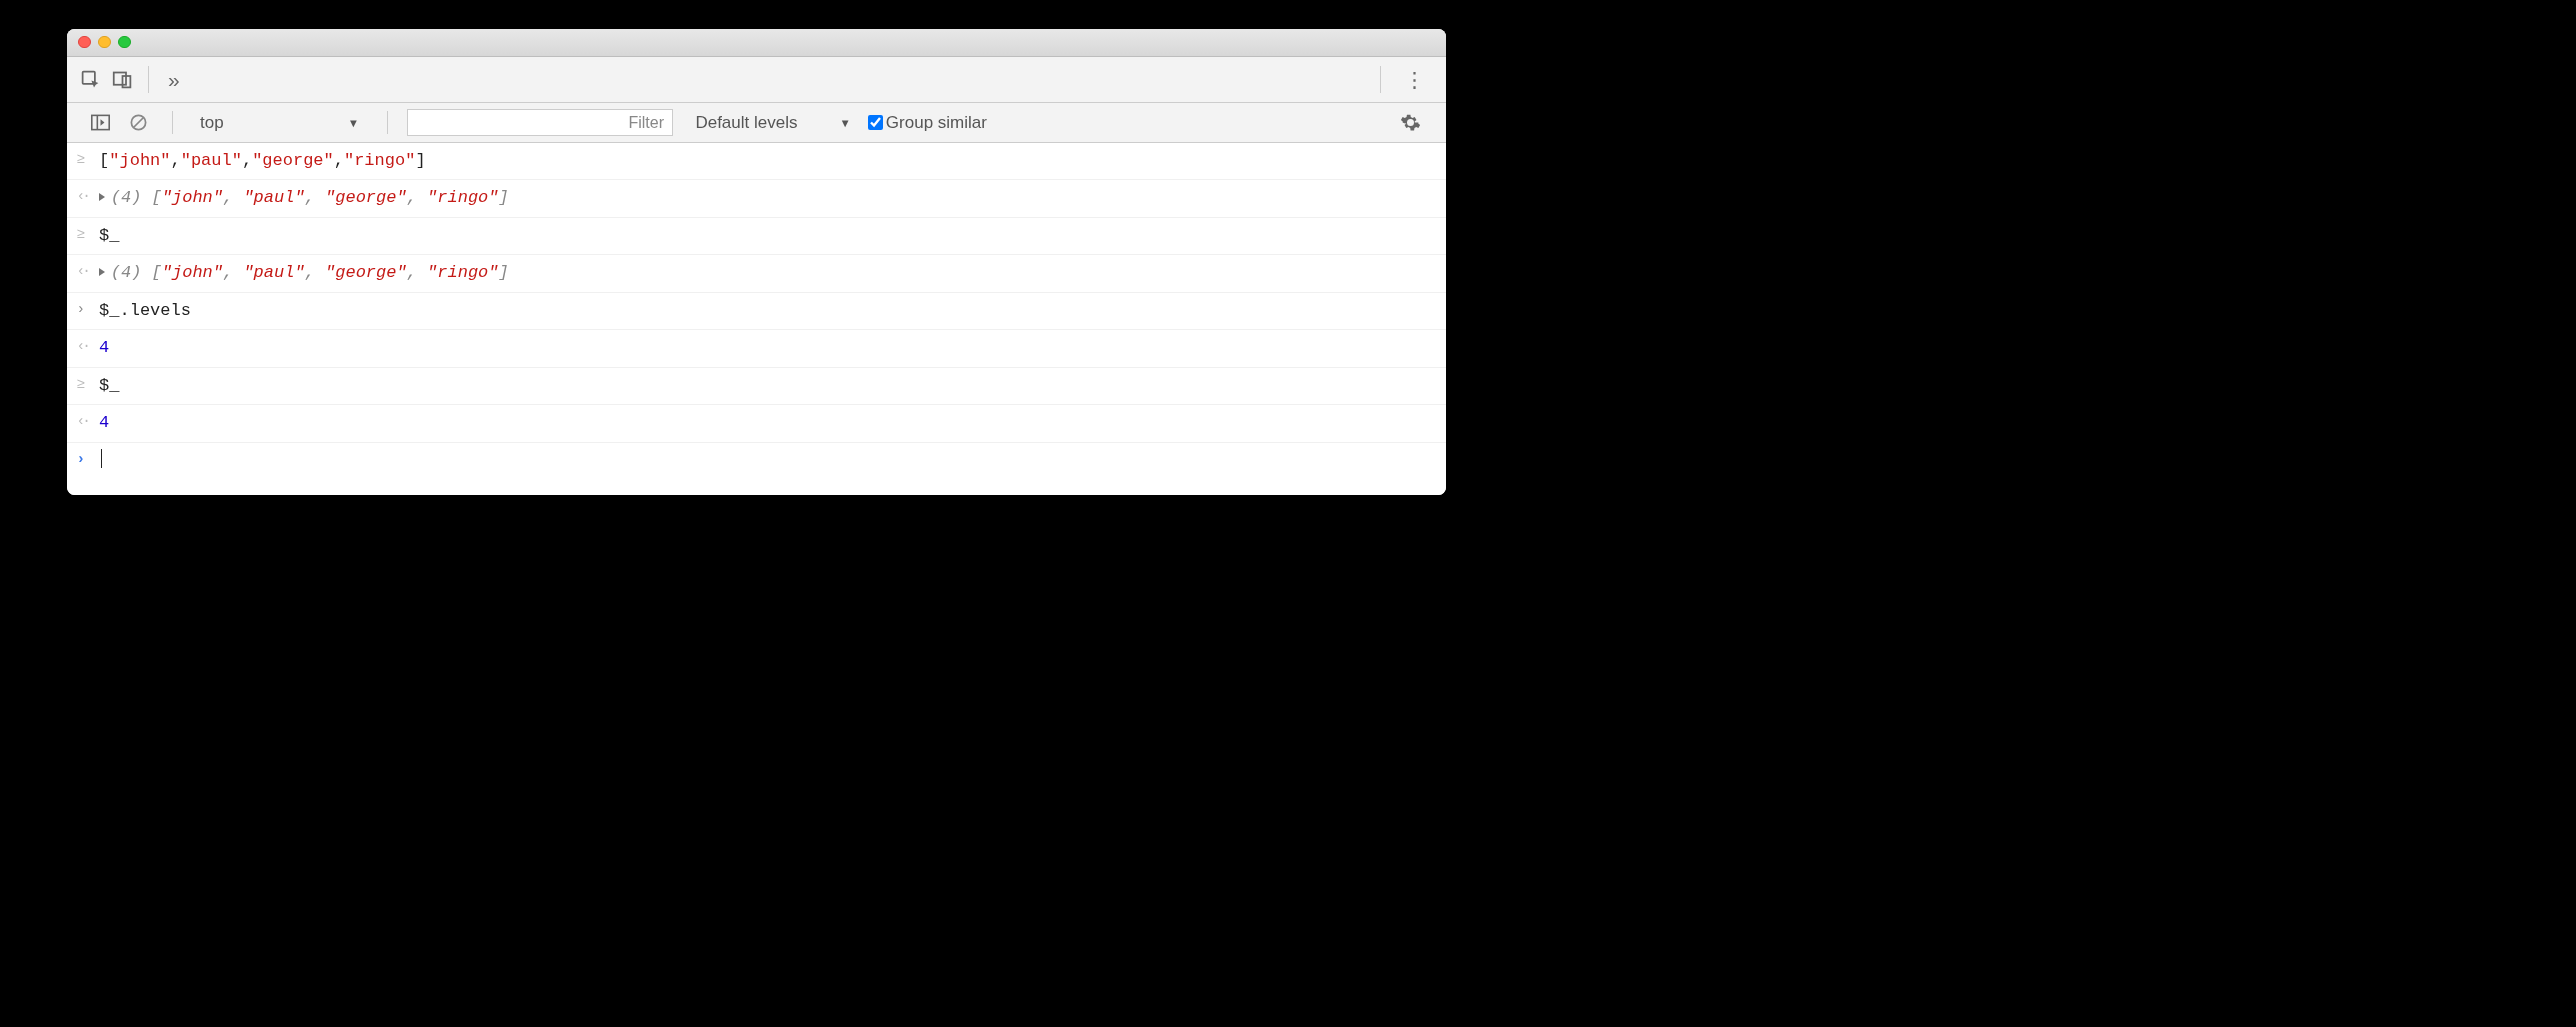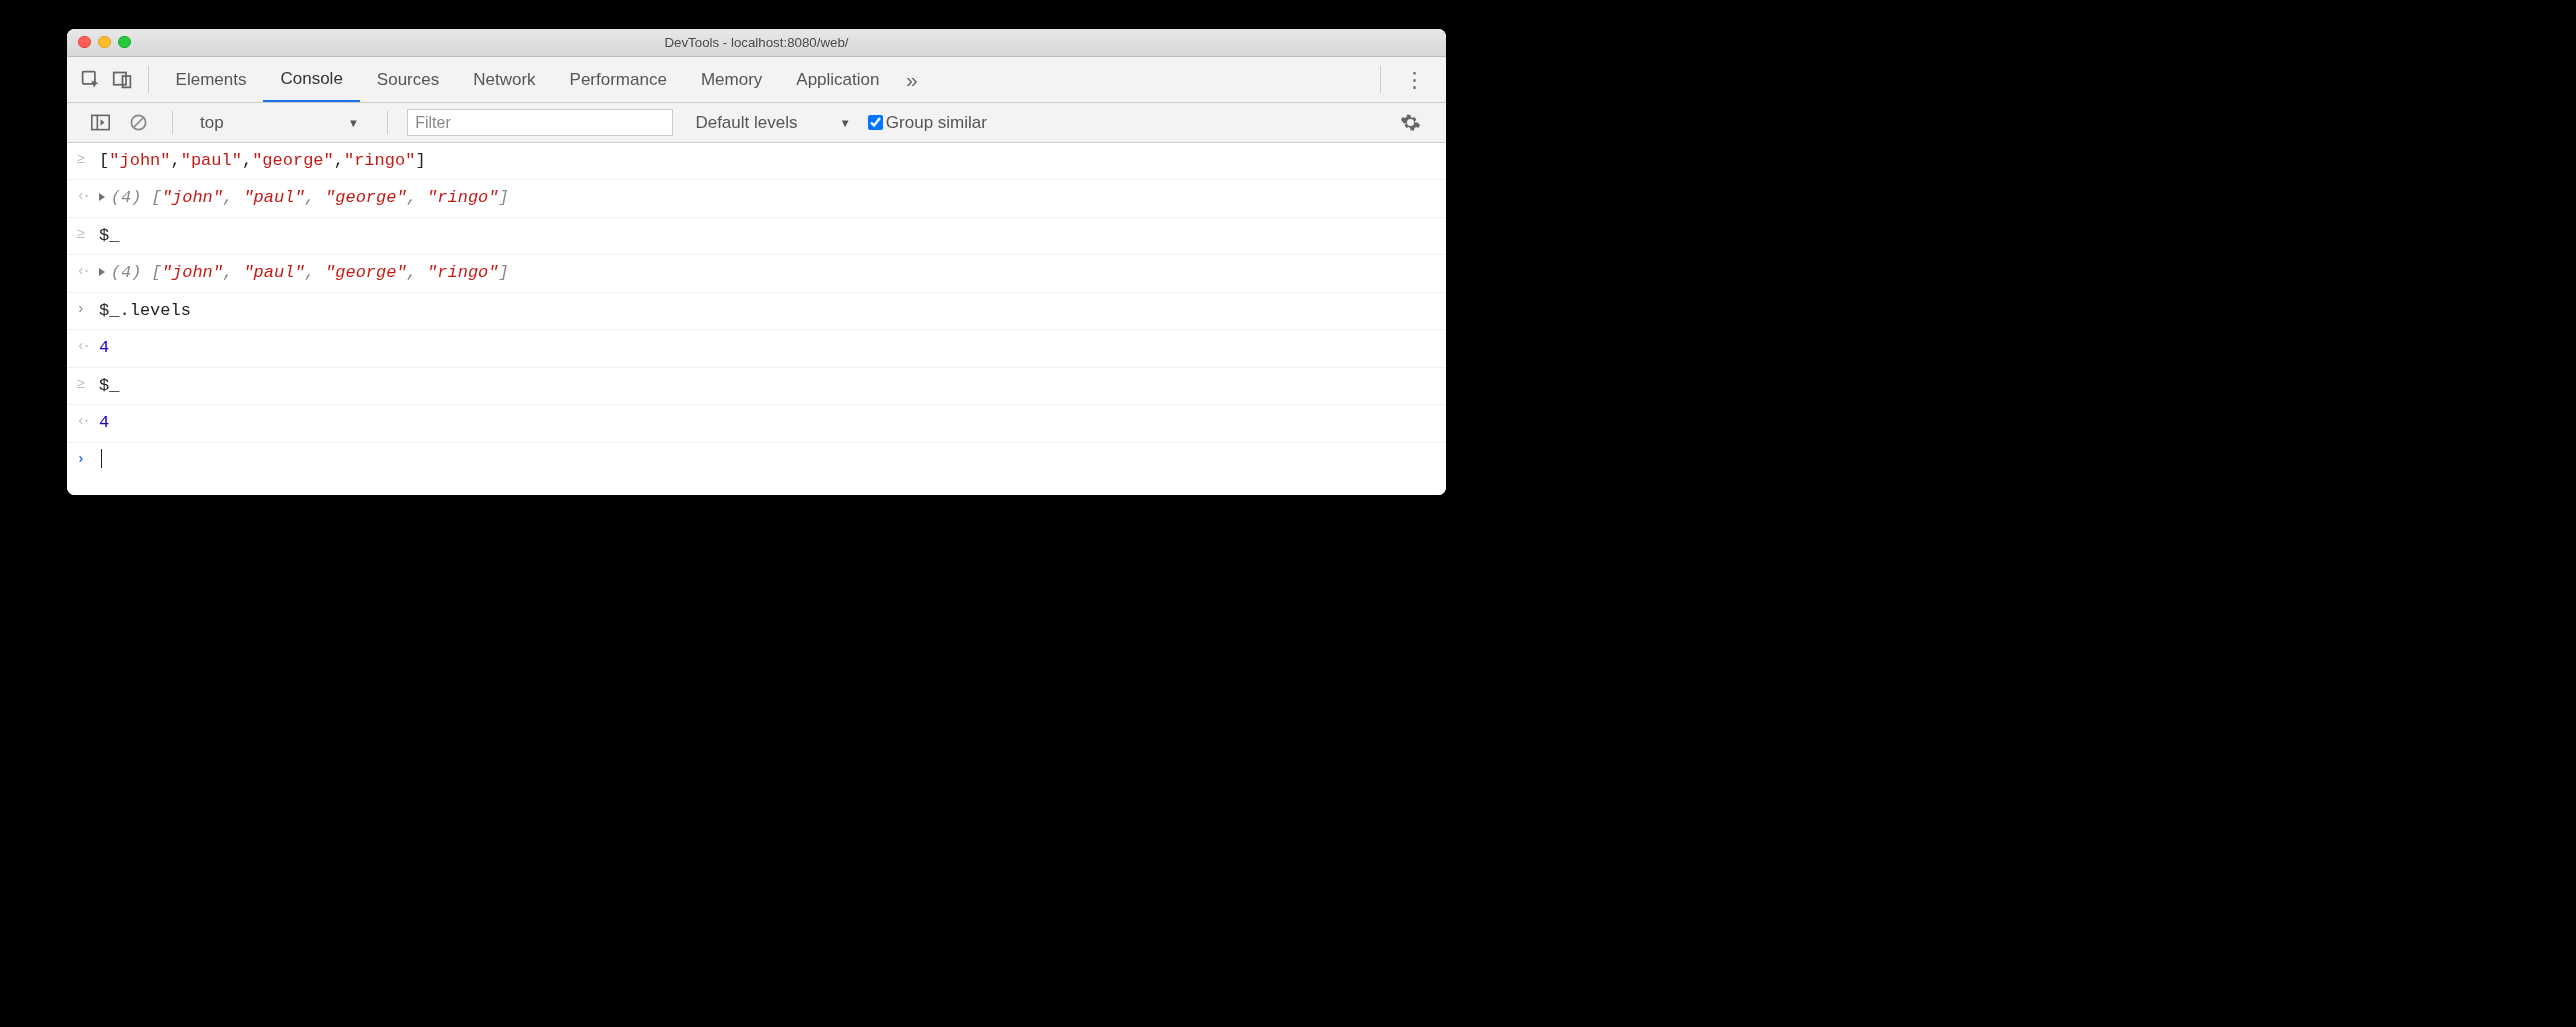--- a/index.html
+++ b/index.html
@@ -70,21 +70,21 @@
     }
     .toolbar2 .icon-btn { width:28.5px; height:28.5px; display:flex;align-items:center;justify-content:center;}
     .ctx-select {
       display:flex; align-items:center; gap:124px;
       border:1px solid transparent; padding:1.9px 7.6px;
       background: #f3f3f3;
     }
     .ctx-select .arrow{ font-size:11.4px; color:#555;}
     .filter-input {
       border:1px solid #ccc; background:#fff; height:27px; width:266px;
-      padding:0 7.6px; font-size:16px; color:#333;
+      padding:0 7.6px; font-size:16px; color:#333;text-align:right;
     }
     .filter-input::placeholder{color:#888;}
     .levels { display:flex; align-items:center; gap:5.7px;}
     .levels .arrow{font-size:11.4px;}
     .chk { display:flex; align-items:center; gap:3px;}
     .chk input { width:15px; height:15px;}
     .gear { margin-left:auto; padding:0 5.7px;}
 
     .console-body {
       font-family: Menlo, Consolas, "Courier New", monospace;
@@ -125,46 +125,36 @@
 <body>
 
 <div class="window">
 
   <div class="titlebar">
     <div class="traffic">
       <span class="t-red"></span>
       <span class="t-yel"></span>
       <span class="t-grn"></span>
     </div>
-    <div class="title-text">DevTools - localhost:8080/web/</div>
   </div>
 
   <div class="tabbar">
     <div class="icon-btn">
       <svg width="21" height="21" viewBox="0 0 24 24" fill="none" stroke="#666" stroke-width="2">
         <rect x="3" y="3" width="14" height="14" rx="1"></rect>
         <path d="M13 13 l8 3 -3 2 -2 3 z" fill="#666" stroke="none"></path>
       </svg>
     </div>
     <div class="icon-btn">
       <svg width="21" height="21" viewBox="0 0 24 24" fill="none" stroke="#666" stroke-width="2">
         <rect x="2" y="4" width="14" height="14"></rect>
         <rect x="12" y="8" width="9" height="13"></rect>
       </svg>
     </div>
     <div class="sep"></div>
-    <div id="tabs-mount" style="display: flex; height: 100%;">
-        <div class="tab">Elements</div>
-        <div class="tab active">Console</div>
-        <div class="tab">Sources</div>
-        <div class="tab">Network</div>
-        <div class="tab">Performance</div>
-        <div class="tab">Memory</div>
-        <div class="tab">Application</div>
-      </div>
     <div class="more-tabs">»</div>
     <div class="spacer"></div>
     <div class="sep"></div>
     <div class="kebab">⋮</div>
   </div>
 
   <div class="toolbar2">
     <div class="icon-btn">
       <svg width="19" height="17" viewBox="0 0 24 20" fill="none" stroke="#666" stroke-width="2">
         <rect x="1" y="1" width="22" height="18"></rect>

